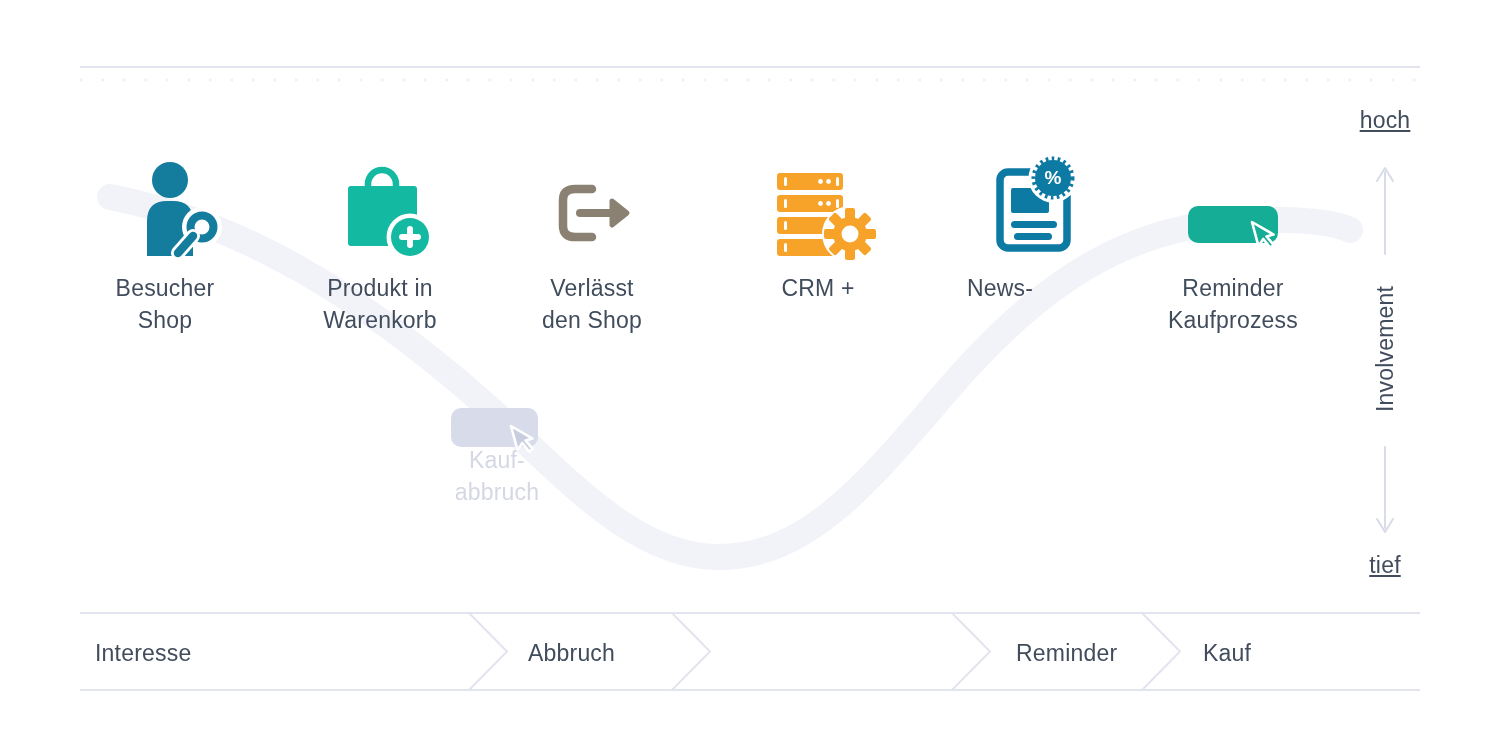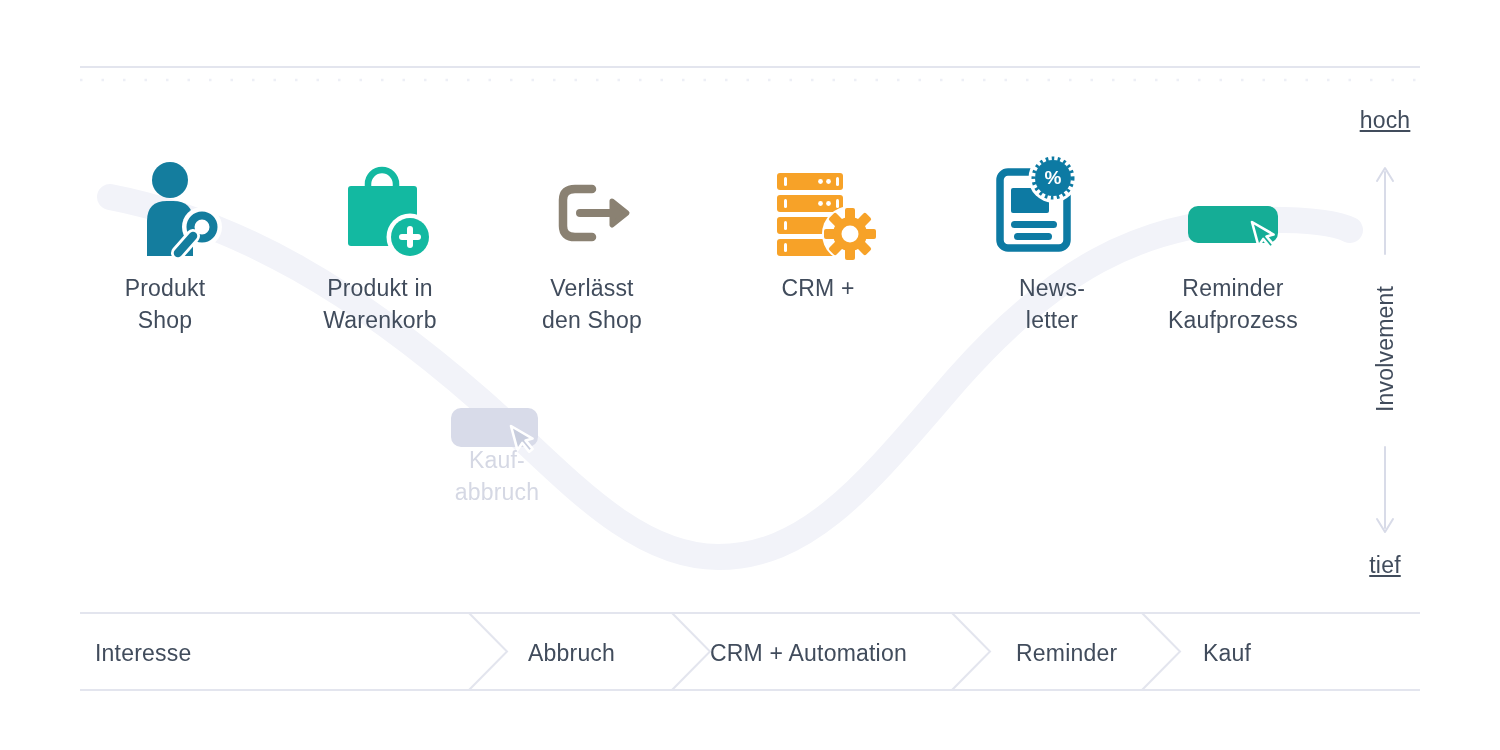--- a/index.html
+++ b/index.html
@@ -124,51 +124,49 @@
       <path d="M469,613 L507,651.5 L469,690"></path>
       <path d="M672,613 L710,651.5 L672,690"></path>
       <path d="M952,613 L990,651.5 L952,690"></path>
       <path d="M1142,613 L1180,651.5 L1142,690"></path>
     </g>
   </svg>
 
   <div class="badge-pct">%</div>
 
   <div class="lbl center station-label" style="left:45px;">
-    <div>Produkt</div>
+    <div>Besucher</div>
     <div>Shop</div>
   </div>
   <div class="lbl center station-label" style="left:260px;">
     <div>Produkt in</div>
     <div>Warenkorb</div>
   </div>
   <div class="lbl center station-label" style="left:472px;">
     <div>Verlässt</div>
     <div>den Shop</div>
   </div>
   <div class="lbl center station-label" style="left:698px;">
     <div>CRM +</div>
   </div>
-  <div class="lbl center station-label" style="left:932px;">
+  <div class="lbl center station-label" style="left:880px;">
     <div>News-</div>
-    <div>letter</div>
   </div>
   <div class="lbl center station-label" style="left:1113px;">
     <div>Reminder</div>
     <div>Kaufprozess</div>
   </div>
 
   <div class="lbl center dropoff-label" style="left:377px;">
     <div>Kauf-</div>
     <div>abbruch</div>
   </div>
 
   <div class="lbl center axis-word" style="left:1325px;top:106px;">hoch</div>
   <div class="lbl axis-rot">Involvement</div>
   <div class="lbl center axis-word" style="left:1325px;top:551px;">tief</div>
 
   <div class="lbl bar-label" style="left:95px;">Interesse</div>
   <div class="lbl bar-label" style="left:528px;">Abbruch</div>
-  <div class="lbl bar-label" style="left:710px;">CRM + Automation</div>
   <div class="lbl bar-label" style="left:1016px;">Reminder</div>
   <div class="lbl bar-label" style="left:1203px;">Kauf</div>
 
 </div>
 
 </body></html>

